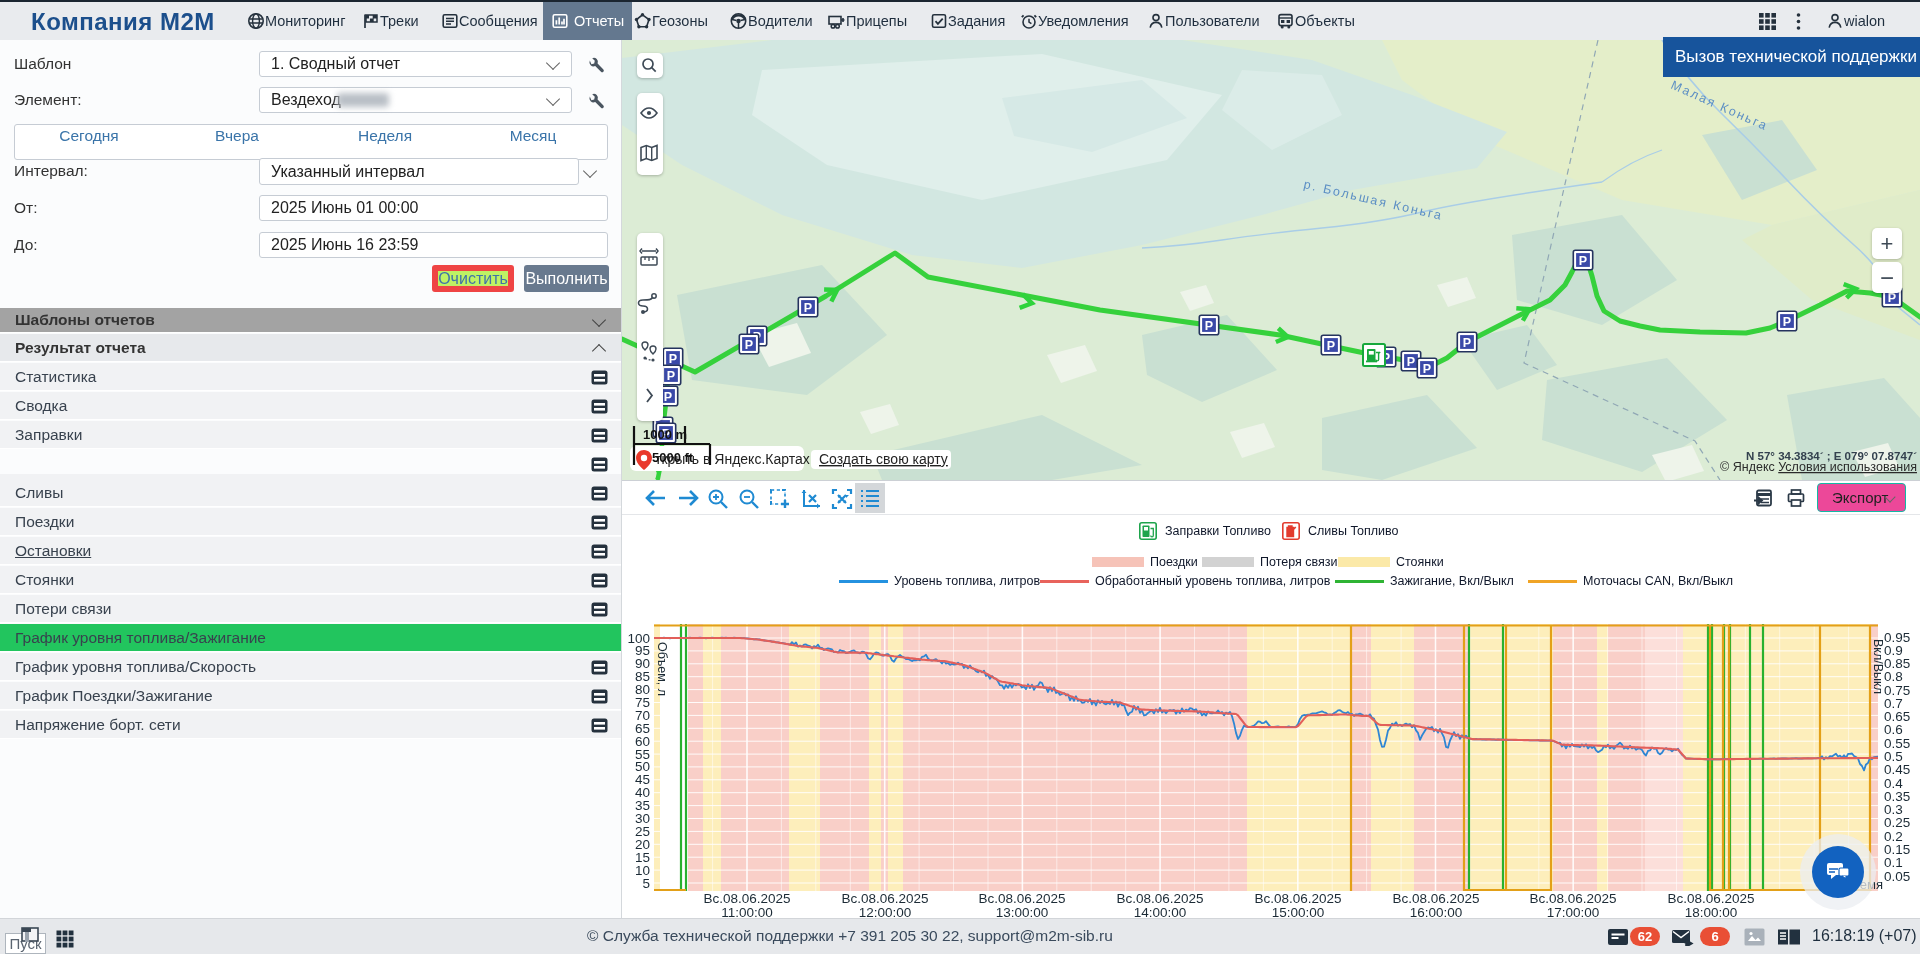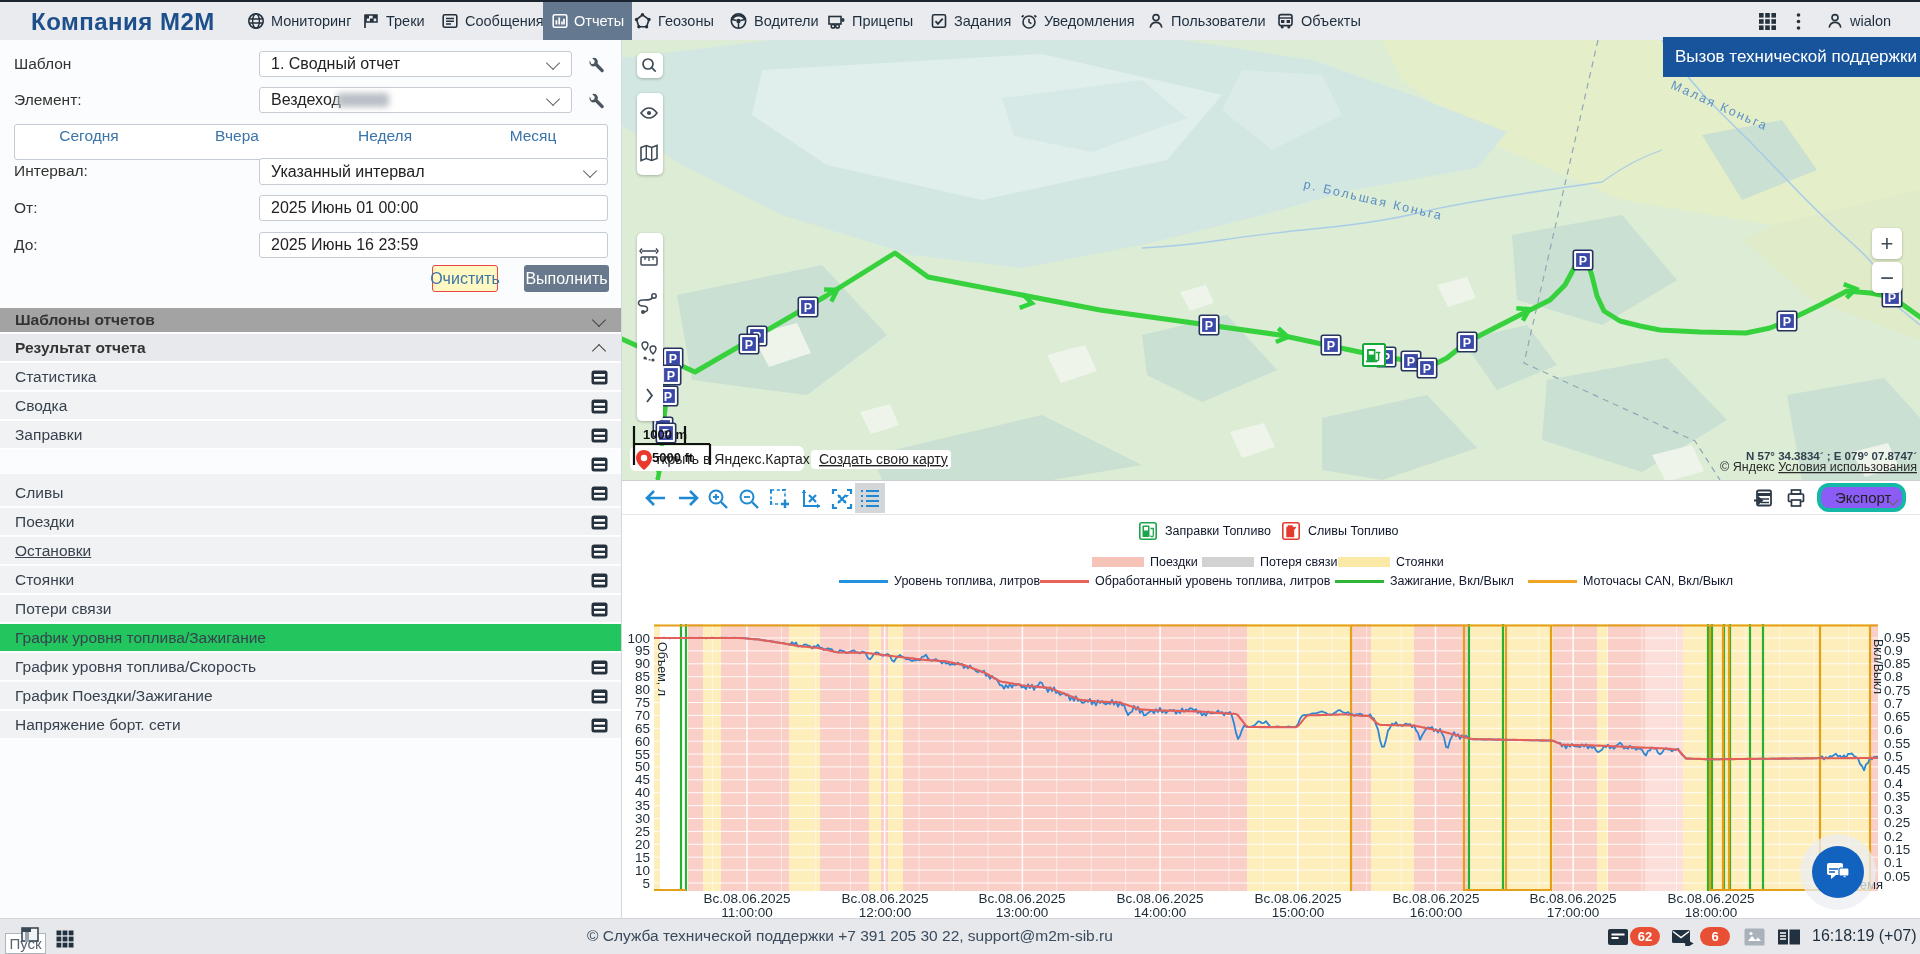--- a/index.html
+++ b/index.html
@@ -1,18 +1,18 @@
 <!DOCTYPE html>
 <html><head><meta charset="utf-8">
 <style>
 *{margin:0;padding:0;box-sizing:border-box}
 html,body{width:1920px;height:954px;overflow:hidden;font-family:"Liberation Sans",sans-serif;background:#fff;position:relative}
 .abs{position:absolute}
 .nav{left:0;top:0;width:1920px;height:40px;background:#e9ebee;border-top:2px solid #1b2530}
-.navitem{position:absolute;top:2px;height:38px;display:flex;align-items:center;gap:6px;color:#1f2e3e;font-size:14.5px;white-space:nowrap}
+.navitem{position:absolute;top:2px;height:38px;display:flex;align-items:center;color:#1f2e3e;font-size:14.5px;white-space:nowrap}
 .navitem svg{display:block}
 .tab-active{background:#64788f;color:#fff;padding:0 8px;gap:5px}
 #logo{position:absolute;left:31px;top:8px;font-size:24px;font-weight:bold;color:#1c4f8c;letter-spacing:.5px}
 .sb{left:0;top:40px;width:622px;height:878px;background:#fbfcfd;border-right:1px solid #d4d8dc}
 .lbl{position:absolute;left:14px;font-size:15.5px;color:#333;}
 .inp{position:absolute;background:#fff;border:1px solid #c6ccd4;border-radius:3px;font-size:16px;color:#222;display:flex;align-items:center;padding-left:11px}
 .chev{position:absolute;width:10px;height:10px;border-right:1.8px solid #666;border-bottom:1.8px solid #666;transform:rotate(45deg)}
 .tabs{position:absolute;left:14px;top:124px;width:594px;height:36px;background:#fff;border:1px solid #c6ccd4;border-radius:3px;display:flex}
 .tabs div{flex:1;text-align:center;font-size:15.5px;color:#3a74a9;line-height:21px}
 .btn{position:absolute;height:27px;border-radius:3px;font-size:16px;display:flex;align-items:center;justify-content:center}
@@ -172,24 +172,24 @@
       <g transform="scale(-1,1) translate(-17,0)">
         <path d="M15.2 3.6a4.1 4.1 0 0 1-5.4 5.4L4 14.8a1.7 1.7 0 0 1-2.4-2.4L7.4 6.6a4.1 4.1 0 0 1 5.4-5.4L10.2 3.8l.6 2.8 2.8.6z" fill="#4a5560"></path>
       </g>
     </svg></div>
 <div class="tabs">
     <div>Сегодня</div>
     <div>Вчера</div>
     <div>Неделя</div>
     <div>Месяц</div>
   </div>
-<div class="inp" style="left:259px;top:158px;width:349px;height:27px">Указанный интервал<div class="chev" style="left:325px;top:7px"></div></div>
+<div class="inp" style="left:259px;top:158px;width:320px;height:27px">Указанный интервал<div class="chev" style="left:325px;top:7px"></div></div>
 <div class="inp" style="left:259px;top:195px;width:349px;height:26px">2025 Июнь 01 00:00</div>
 <div class="inp" style="left:259px;top:232px;width:349px;height:26px">2025 Июнь 16 23:59</div>
-<div class="btn" style="left:432px;top:265px;width:66px;background:#fef9c3;border:1px solid #ef4444;color:#3f74a8">Очистить</div>
+<div class="btn" style="left:432px;top:265px;width:82px;background:#bef264;border:6px solid #ef4444;color:#3f74a8">Очистить</div>
 <div class="btn" style="left:524px;top:265px;width:85px;background:#68798e;color:#fff">Выполнить</div>
 <div class="row rowh" style="top:308px;background:#a3a3a3;height:25px">Шаблоны отчетов</div>
 <div class="chev" style="left:594px;top:315px;border-color:#444"></div>
 <div class="row rowh" style="top:334px;background:#e7e9ec">Результат отчета</div>
 <div class="chev" style="left:594px;top:346px;border-color:#444;transform:rotate(225deg)"></div>
 <div class="row" style="top:363px;">Статистика</div>
 <div class="ricon" style="top:370px"><svg width="17" height="15" viewBox="0 0 17 15" fill="none">
       <rect x="0.5" y="0.5" width="16" height="14" rx="2.5" fill="#25313d"></rect>
       <rect x="3" y="4" width="11" height="2.6" fill="#fff"></rect>
       <rect x="3" y="9" width="11" height="2.6" fill="#fff"></rect>
@@ -486,21 +486,21 @@
       <rect x="4" y="2.5" width="14" height="15" rx="1.5" stroke="#2b3947" stroke-width="1.8"></rect>
       <path d="M4 6.5h14" stroke="#2b3947" stroke-width="3"></path>
       <path d="M8 11h8M8 14.5h8" stroke="#2b3947" stroke-width="1.6"></path>
       <path d="M1 12.5h7M5.5 9.5l3.5 3-3.5 3z" stroke="#2b3947" stroke-width="1.8" fill="#2b3947"></path>
     </svg></div>
 <div class="abs" style="left:1786px;top:488px"><svg width="20" height="20" viewBox="0 0 20 20" fill="none">
       <rect x="5.5" y="2" width="9" height="4" stroke="#2b3947" stroke-width="1.7"></rect>
       <rect x="2.5" y="6" width="15" height="7.5" rx="1" stroke="#2b3947" stroke-width="1.7"></rect>
       <rect x="5.5" y="12" width="9" height="6" stroke="#2b3947" stroke-width="1.7" fill="#fff"></rect>
     </svg></div>
-<div class="abs" style="left:1817px;top:483px;width:89px;height:29px;border:4px solid #14b8a6;border-radius:12px;background:#8b5cf6;font-size:15px;color:#222;display:flex;align-items:center;padding-left:14px">Экспорт<div class="chev" style="left:68px;top:9px;width:8px;height:8px"></div></div>
+<div class="abs" style="left:1817px;top:483px;width:89px;height:29px;border:1px solid #14b8a6;border-radius:4px;background:#ec4899;font-size:15px;color:#222;display:flex;align-items:center;padding-left:14px">Экспорт<div class="chev" style="left:68px;top:9px;width:8px;height:8px"></div></div>
 <div class="abs" style="left:622px;top:514px;width:1298px;height:1px;background:#e4e6e9"></div>
 <div class="legend" style="left:1139px;top:522px">
     <svg width="18" height="18" viewBox="0 0 18 18" fill="none">
       <rect x="0.8" y="0.8" width="16.4" height="16.4" rx="2" fill="#fff" stroke="#1ea44c" stroke-width="1.6"></rect>
       <rect x="3.5" y="3.5" width="7" height="11.5" rx="0.8" fill="#1ea44c"></rect>
       <rect x="5" y="5" width="4" height="3.5" fill="#fff"></rect>
       <path d="M11.5 6.5h2.8v7a1.3 1.3 0 0 1-2.6 0" stroke="#1ea44c" stroke-width="1.3" fill="none"></path>
     </svg>
     <span style="margin-left:8px">Заправки Топливо</span>
   </div>

